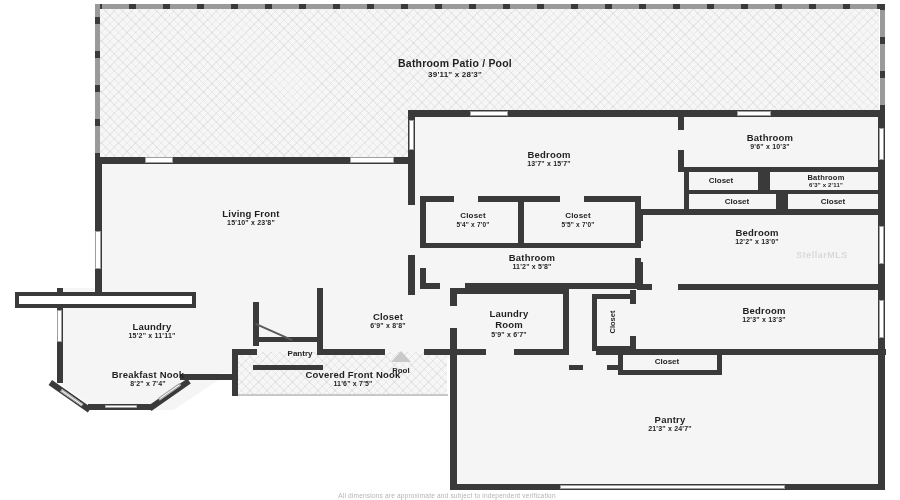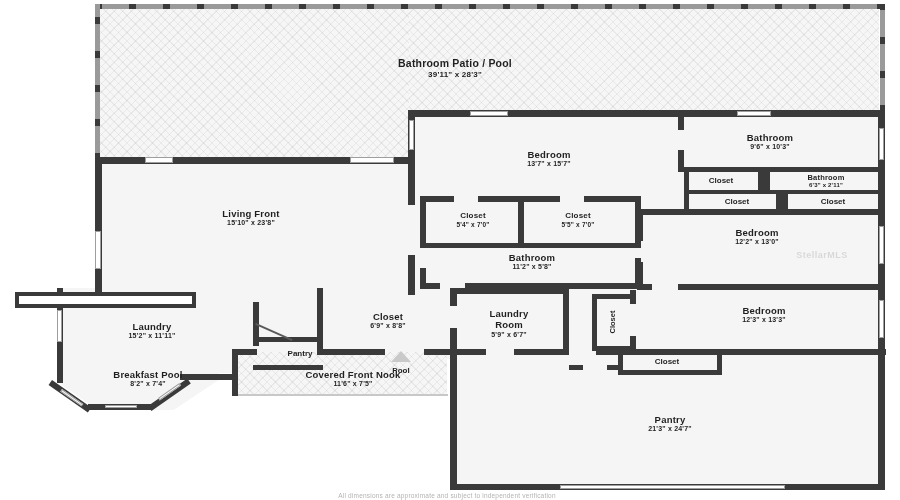--- a/index.html
+++ b/index.html
@@ -190,21 +190,21 @@
   </div>
   <div class="lbl" style="left:764px;top:315px">
     <div class="nm">Bedroom</div>
     <div class="dm">12'3" x 13'3"</div>
   </div>
   <div class="lbl" style="left:152px;top:331px">
     <div class="nm">Laundry</div>
     <div class="dm">15'2" x 11'11"</div>
   </div>
   <div class="lbl" style="left:148px;top:379px">
-    <div class="nm">Breakfast Pool</div>
+    <div class="nm">Breakfast Nook</div>
     <div class="dm">8'2" x 7'4"</div>
   </div>
   <div class="lbl sm" style="left:300px;top:354px">Pantry</div>
   <div class="lbl" style="left:388px;top:321px">
     <div class="nm">Closet</div>
     <div class="dm">6'9" x 8'8"</div>
   </div>
   <div class="lbl wrap" style="left:509px;top:324px">
     <div class="nm">Laundry Room</div>
     <div class="dm">5'9" x 6'7"</div>

